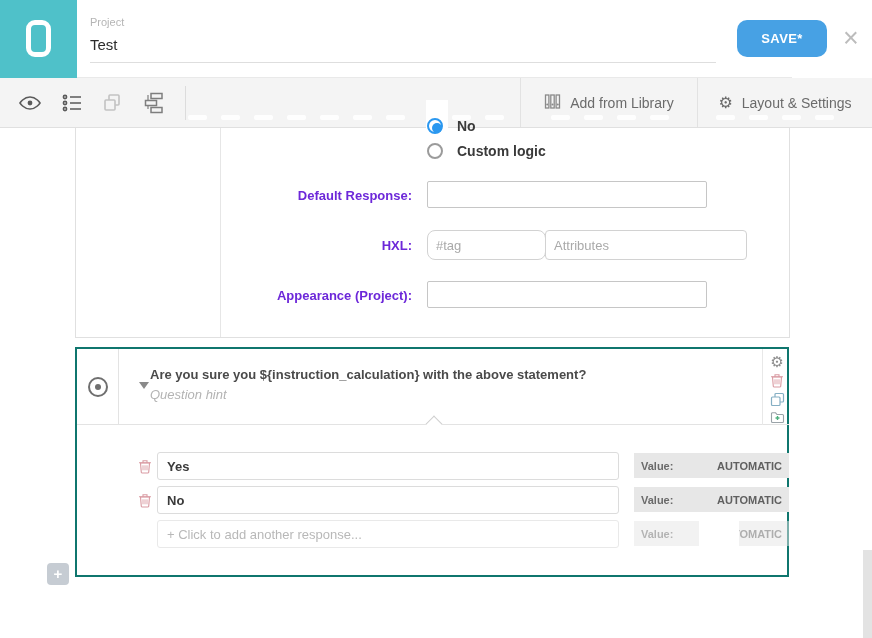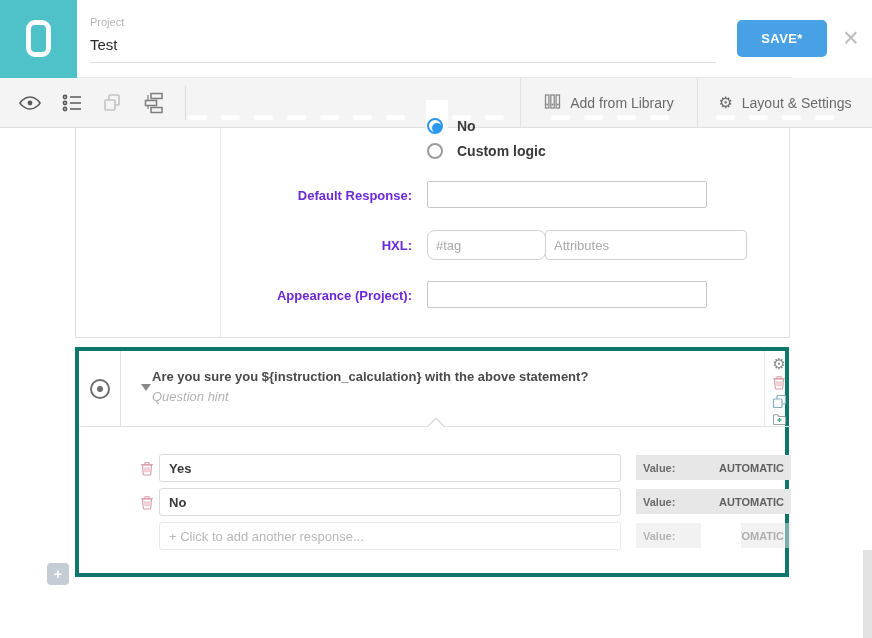--- a/index.html
+++ b/index.html
@@ -13,21 +13,21 @@
   .logo { position:absolute; left:0; top:0; width:77px; height:78px; background:#4fc1c9; }
   .logo-glyph { position:absolute; left:26px; top:20px; width:25px; height:37px;
                 border:5px solid #fff; border-radius:9px; }
   .project-label { position:absolute; left:90px; top:16px; font-size:11px; color:#b5b5b5; }
   .project-name { position:absolute; left:90px; top:36px; width:620px; font-size:15px;
                   color:#2b2b2b; border:none; outline:none; background:transparent;
                   font-family:"Liberation Sans", sans-serif; }
   .name-underline { position:absolute; left:90px; top:62px; width:626px;
                     border-bottom:1px solid #dedede; }
   .save-btn { position:absolute; left:737px; top:20px; width:90px; height:37px;
-              background:#47a1e4; border:none; border-radius:5px; color:#fff;
+              background:#47a1e4; border:none; border-radius:10px; color:#fff;
               font-weight:bold; font-size:13px; letter-spacing:.4px; cursor:pointer;
               font-family:"Liberation Sans", sans-serif; }
   .close-btn { position:absolute; left:836px; top:22px; width:30px; height:32px;
                font-size:27px; font-weight:300; color:#bcbcbc; text-align:center;
                line-height:32px; cursor:pointer; }
 
   
   .toolbar { position:absolute; left:0; top:78px; width:872px; height:50px;
              background:#f4f4f4; border-bottom:1px solid #e0e0e0; z-index:4; }
   .tb-icon { position:absolute; top:11px; width:28px; height:28px; display:flex;
@@ -56,21 +56,21 @@
   .line-h { position:absolute; border-top:1px solid #e0e0e0; }
   .form-label { position:absolute; width:162px; text-align:right; font-size:13px;
                 font-weight:bold; color:#6d28d9; }
   .form-input { position:absolute; border:1px solid #c6c6c6; border-radius:2px;
                 background:#fff; font-size:13px; color:#444; padding:0 8px; outline:none;
                 font-family:"Liberation Sans", sans-serif; }
   .form-input::placeholder { color:#a9a9a9; }
 
   
   .qcard { position:absolute; left:75px; top:347px; width:714px; height:230px;
-           background:#fff; border:4px solid #0f766e; }
+           background:#fff; border:2px solid #0f766e; }
   .qheader { position:absolute; left:0; top:0; width:712px; height:76px;
              border-bottom:1px solid #e3e3e3; }
   .qtype-cell { position:absolute; left:0; top:0; width:42px; height:76px;
                 border-right:1px solid #e3e3e3; }
   .qtype-icon { position:absolute; left:11px; top:28px; width:20px; height:20px;
                 border:2px solid #6f6f6f; border-radius:50%; }
   .qtype-icon::after { content:""; position:absolute; left:5px; top:5px; width:6px;
                 height:6px; border-radius:50%; background:#6f6f6f; }
   .collapse-arrow { position:absolute; left:62px; top:33px; width:0; height:0;
                 border-left:5px solid transparent; border-right:5px solid transparent;

